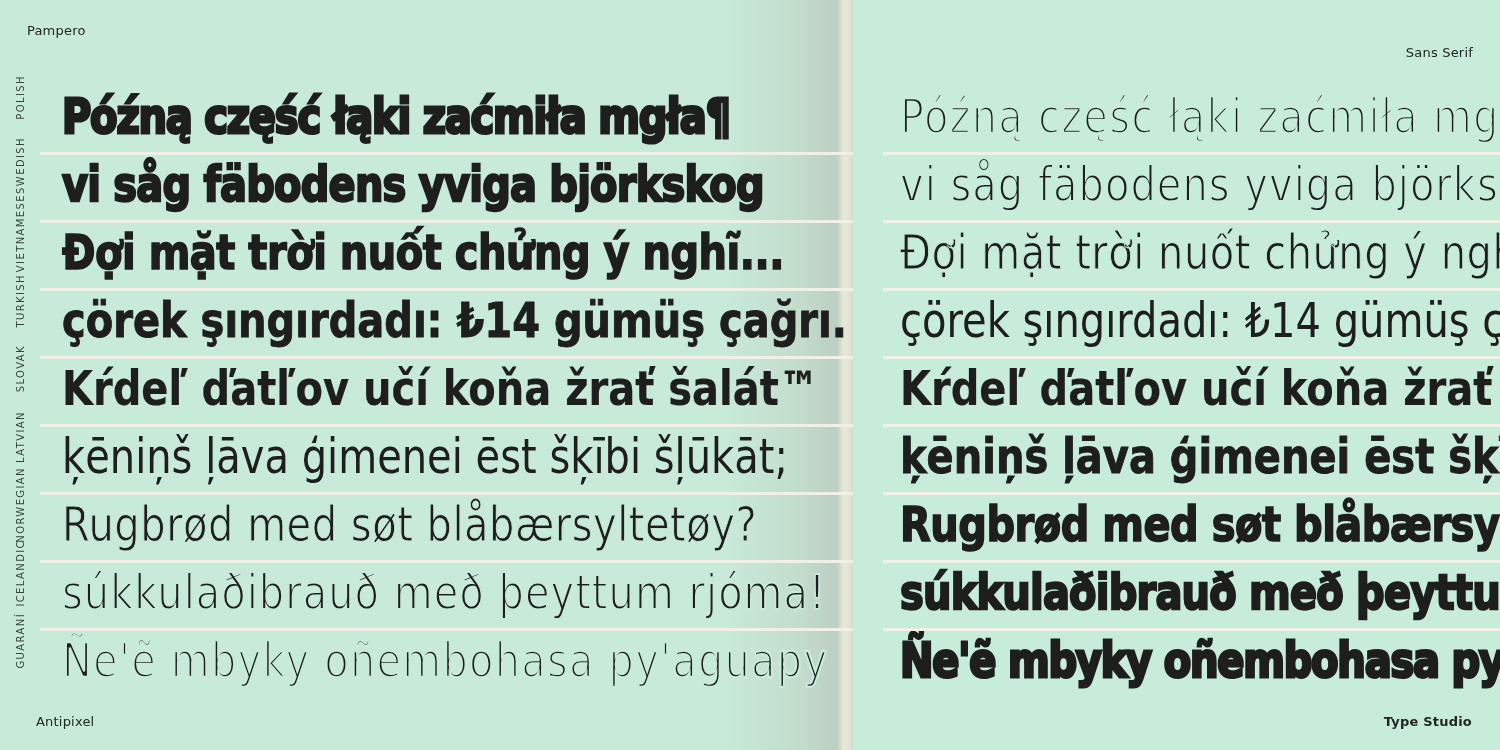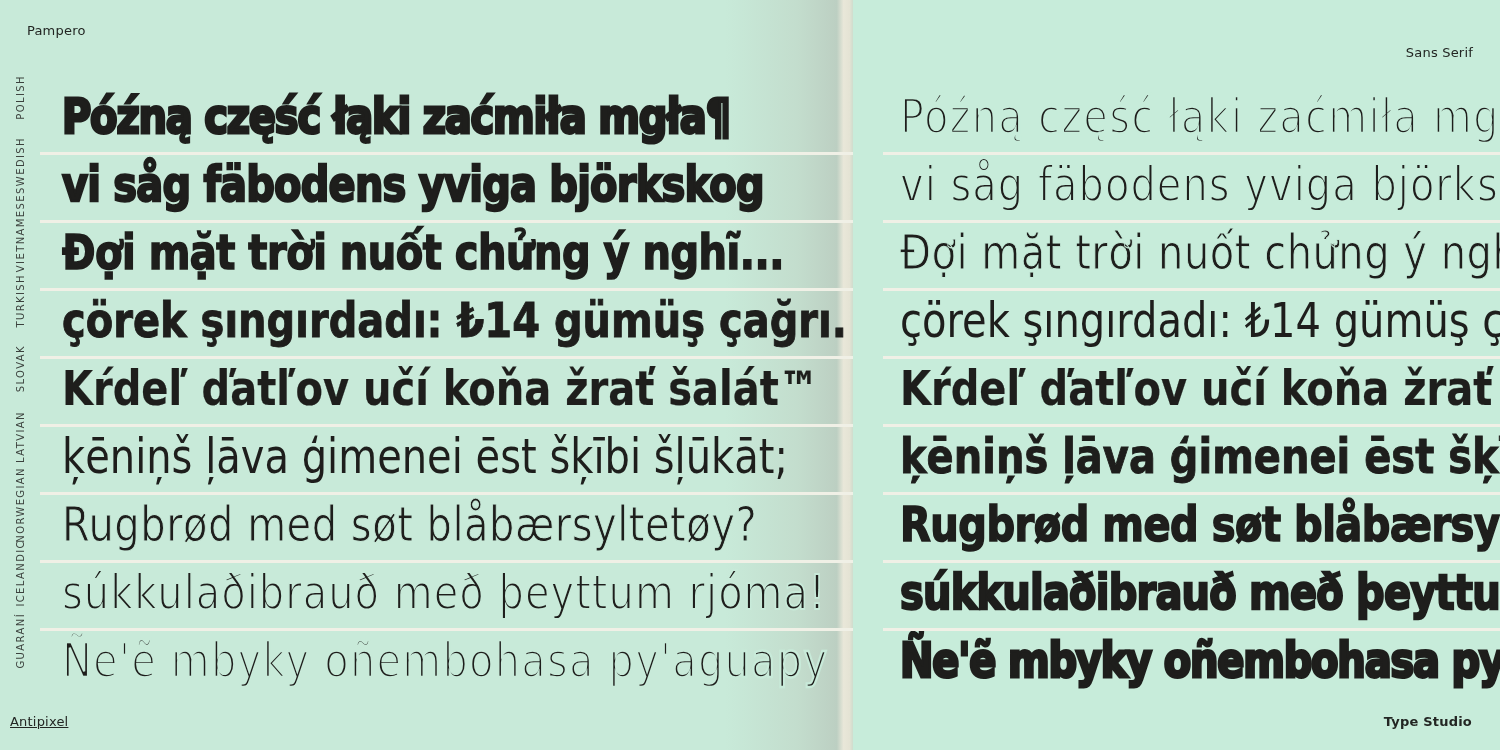--- a/index.html
+++ b/index.html
@@ -19,21 +19,21 @@
     left:853px;right:0;--bg:#c7ecda;
     background:#c7ecda;
   }
   
   .meta{
     position:absolute;font-size:13px;color:#232623;letter-spacing:.2px;
     white-space:nowrap;
   }
   .meta.tl{top:23px;left:27px;}
   .meta.tr{top:23px;right:27px;margin-top:22px;}
-  .meta.bl{bottom:21px;left:10px;text-decoration:underline;}
+  .meta.bl{bottom:21px;left:36px;}
   .meta.br{bottom:21px;right:28px;font-weight:bold;}
   
   .lang-col{position:absolute;top:63px;left:0;width:40px;}
   .lang-cell{height:68px;display:flex;align-items:center;justify-content:center;}
   .lang{
     writing-mode:vertical-rl;transform:rotate(180deg);
     font-size:10px;letter-spacing:1.4px;color:#3b413d;white-space:nowrap;
   }
   
   .rows{position:absolute;top:63px;right:0;margin-top:24px;}

